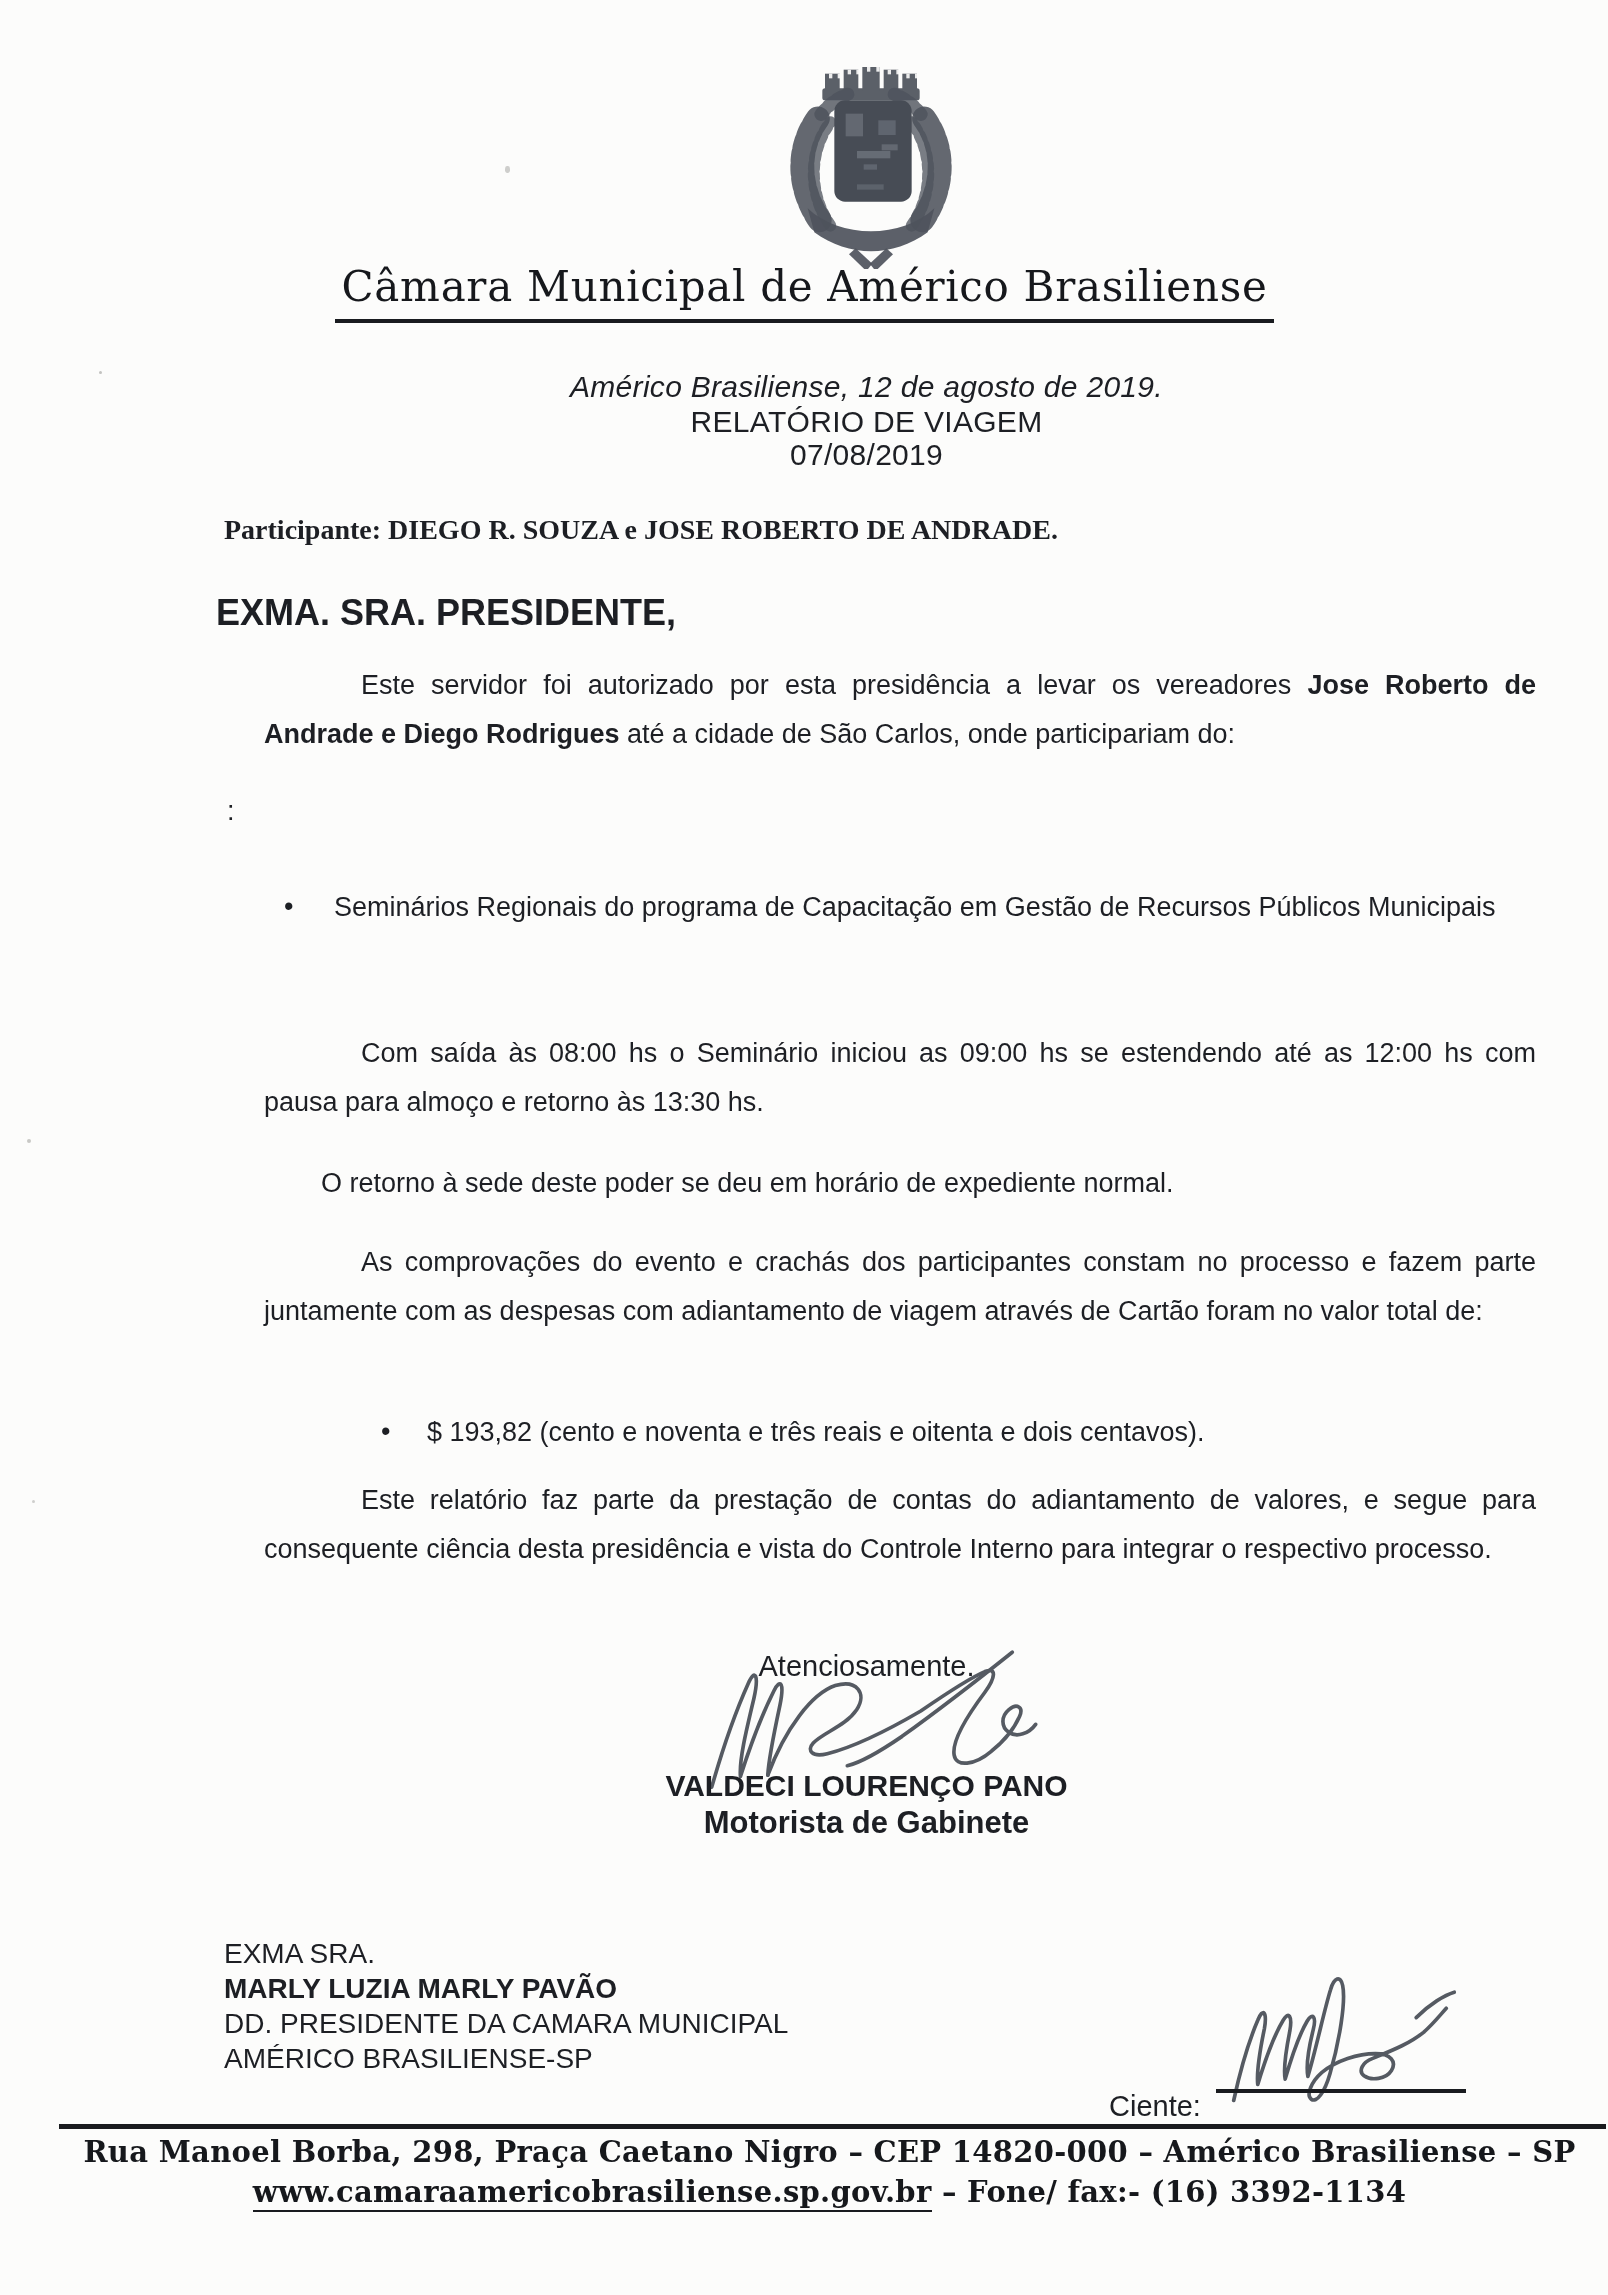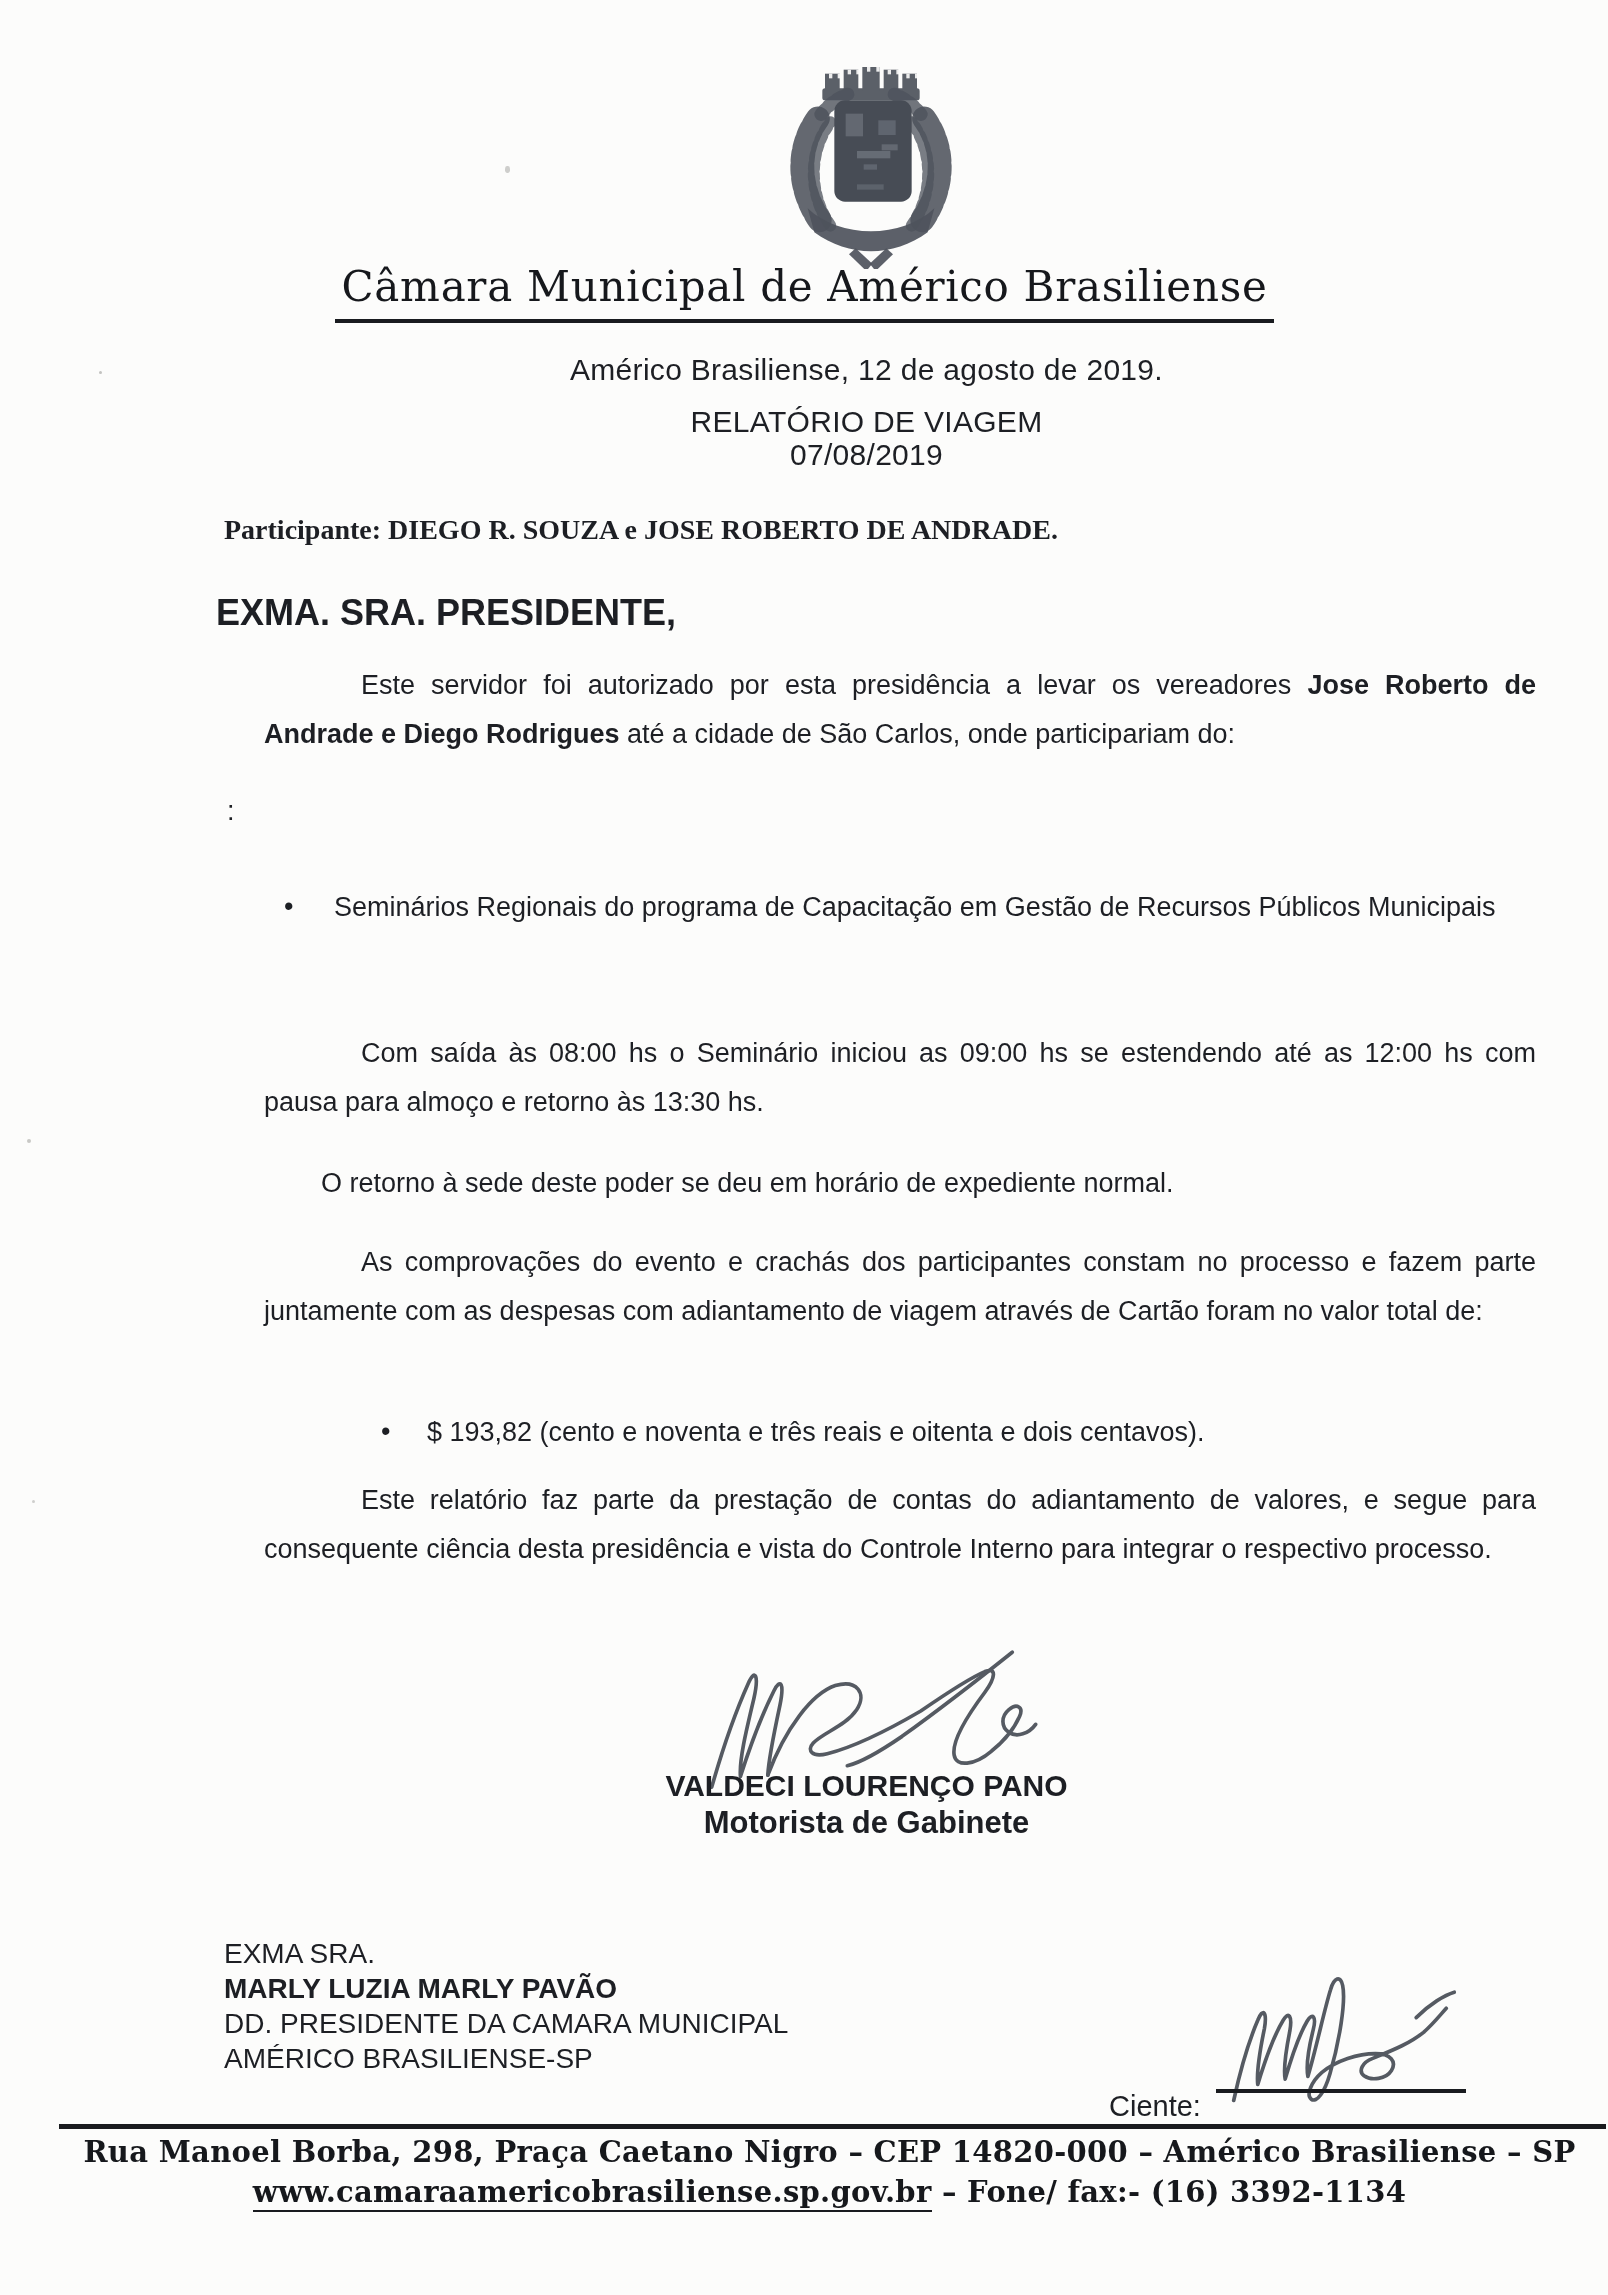--- a/index.html
+++ b/index.html
@@ -102,21 +102,21 @@
       <path d="M44,224 C92,270 186,270 234,224 L224,260 C172,298 106,298 54,260 Z" fill="var(--crest-gray)" opacity="0.92"></path>
       <path d="M116,284 L141,307 L132,318 L106,293 Z" fill="var(--crest-gray)" opacity="0.92"></path>
       <path d="M162,284 L137,307 L146,318 L172,293 Z" fill="var(--crest-gray)" opacity="0.92"></path>
     </svg>
   </div>
 
   <div class="abs org-title">
     <span>Câmara Municipal de Américo Brasiliense</span>
   </div>
 
-  <div class="abs centerband heading-line" style="top:353px;">Américo Brasiliense, 12 de agosto de 2019.</div>
+  <div class="abs centerband heading-line" style="top:370px;font-style:italic;">Américo Brasiliense, 12 de agosto de 2019.</div>
   <div class="abs centerband heading-line" style="top:405px;">RELATÓRIO DE VIAGEM</div>
   <div class="abs centerband heading-line" style="top:438px;">07/08/2019</div>
 
   <div class="abs bold" style="left:224px;top:514px;font-size:28px;font-family:Liberation Serif, serif;">Participante: DIEGO R. SOUZA e JOSE ROBERTO DE ANDRADE.</div>
   <div class="abs bold" style="left:216px;top:592px;font-size:36px;">EXMA. SRA. PRESIDENTE,</div>
 
   <p class="abs para indent justify" style="top:661px;"><span>Este servidor foi autorizado por esta presidência a levar os vereadores </span><span class="bold">Jose Roberto de Andrade e Diego Rodrigues</span><span> até a cidade de São Carlos, onde participariam do:</span></p>
 
   <div class="abs" style="left:227px;top:796px;font-size:27px;">:</div>
 
@@ -127,20 +127,21 @@
 
   <p class="abs para indent" style="top:1159px;">O retorno à sede deste poder se deu em horário de expediente normal.</p>
 
   <p class="abs para indent justify" style="top:1238px;">As comprovações do evento e crachás dos participantes constam no processo e fazem parte juntamente com as despesas com adiantamento de viagem através de Cartão foram no valor total de:</p>
 
   <div class="abs bullet-dot" style="left:381px;top:1407px;">•</div>
   <div class="abs bullet-text" style="left:427px;top:1407px;width:1069px;">$ 193,82 (cento e noventa e três reais e oitenta e dois centavos).</div>
 
   <p class="abs para indent justify" style="top:1476px;">Este relatório faz parte da prestação de contas do adiantamento de valores, e segue para consequente ciência desta presidência e vista do Controle Interno para integrar o respectivo processo.</p>
 
+  <div class="abs centerband" style="top:1650px;font-size:29px;">Atenciosamente.</div>
 
   <div class="abs sig" style="left:675px;top:1648px;width:374px;height:144px;">
     <svg width="374" height="144" viewBox="0 0 560 215" xmlns="http://www.w3.org/2000/svg">
       <path d="M505,6 C460,42 390,96 340,132 C305,156 275,172 258,176"></path>
       <path d="M55,208 C70,155 92,92 110,52 C120,30 126,40 118,76 C106,126 96,168 98,192 C112,148 132,96 148,64 C158,44 164,52 157,86 C148,128 140,168 139,190"></path>
       <path d="M139,190 C165,120 205,68 240,56 C272,46 288,68 272,92 C255,117 222,126 207,142 C197,153 205,164 228,158 C268,148 320,122 368,94 C400,72 440,45 464,35 C482,28 480,44 464,66 C440,98 414,138 418,160 C421,178 448,176 474,154 C494,138 509,118 516,102 C522,88 512,82 500,92 C488,102 488,118 500,126 C512,134 530,128 540,114"></path>
     </svg>
   </div>
 
   <div class="abs centerband bold" style="top:1769px;font-size:30px;">VALDECI LOURENÇO PANO</div>

